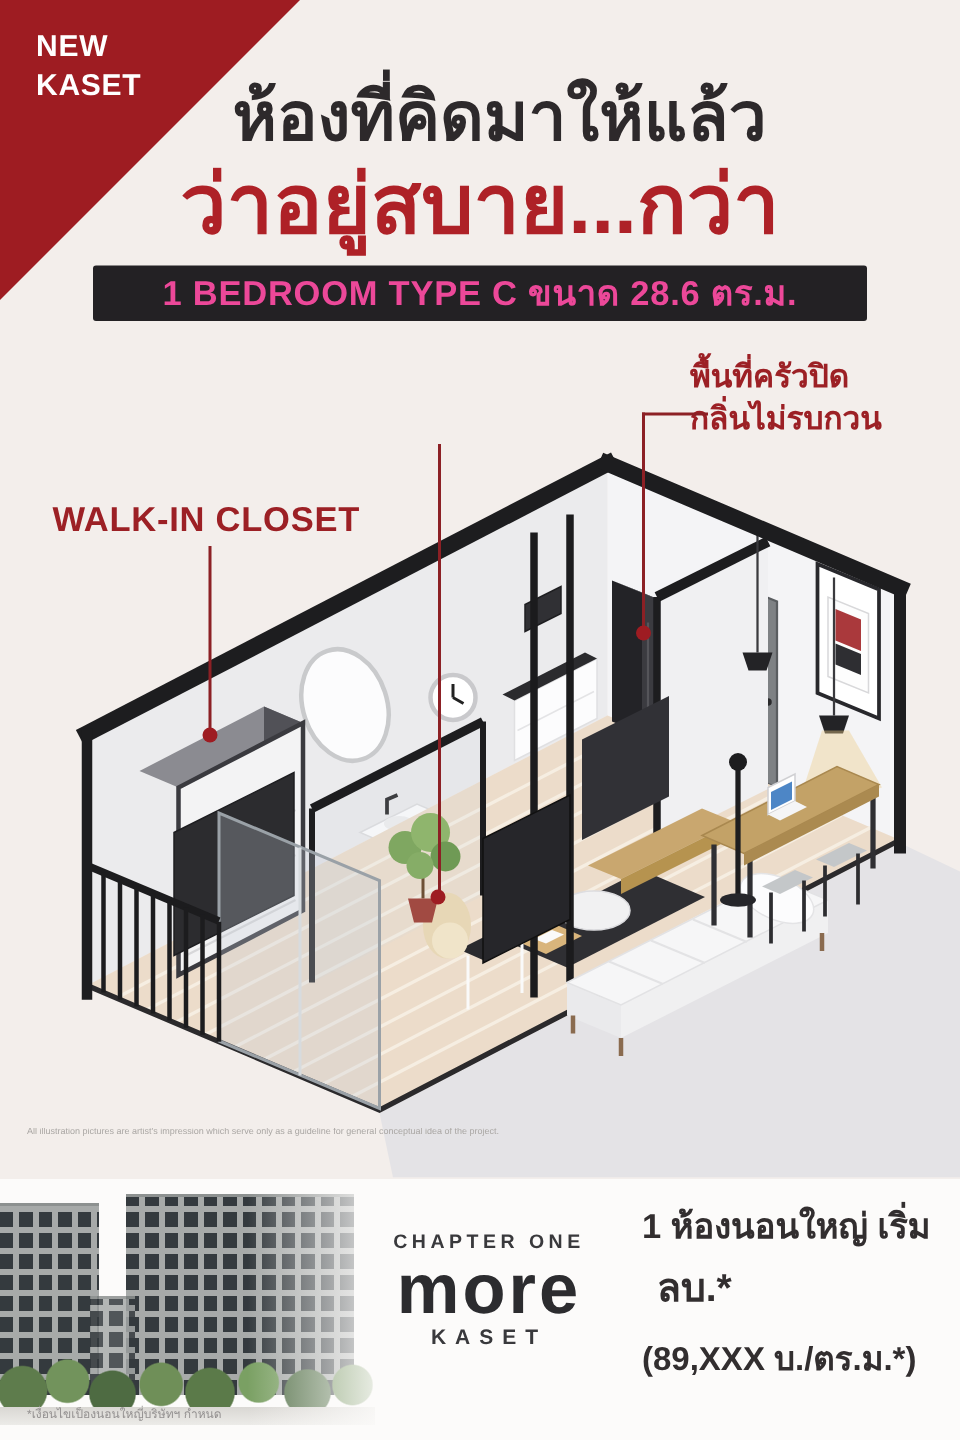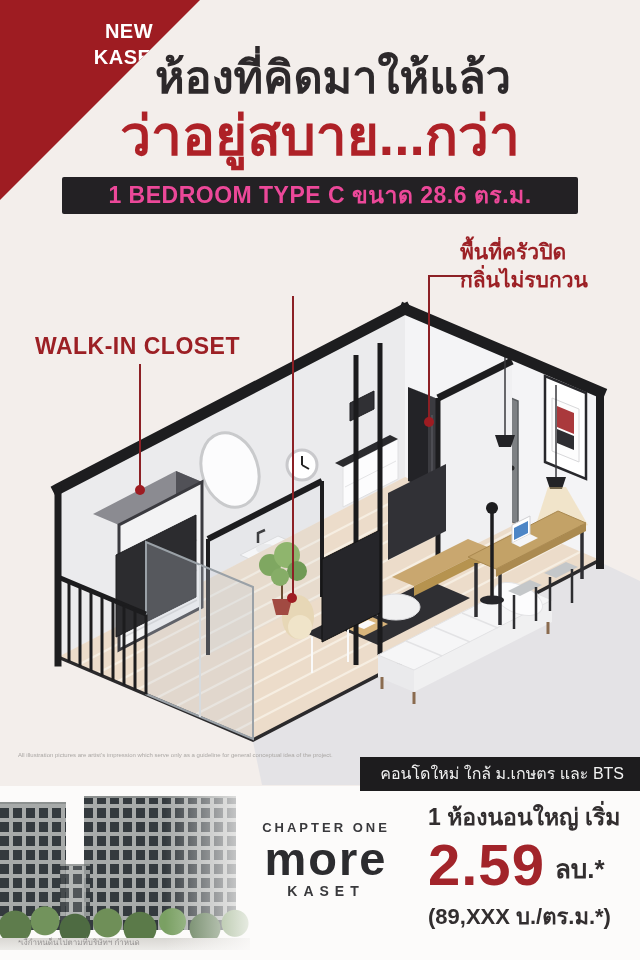--- a/index.html
+++ b/index.html
@@ -8,21 +8,21 @@
     background:var(--poster_bg,#f3eeeb);
     font-family:"Liberation Sans","DejaVu Sans",sans-serif;
     overflow:hidden;
   }
   
   .badge{
     position:absolute;left:0;top:0;width:200px;height:200px;
     background:var(--accent_red,#9e1c22);
     clip-path:polygon(0 0,100% 0,0 100%);
     color:#fff;font-weight:bold;font-size:20px;letter-spacing:.5px;
-    padding:18px 0 0 58px;box-sizing:border-box;line-height:26px;text-align:center;
+    padding:18px 0 0 24px;box-sizing:border-box;line-height:26px;
   }
   
   .headline1{
     position:absolute;top:50px;left:0;right:0;text-align:center;padding-left:26px;
     font-size:45px;font-weight:800;color:#2d292b;line-height:56px;
   }
   .headline2{
     position:absolute;top:104px;left:0;right:0;text-align:center;
     font-size:55px;font-weight:800;color:var(--headline_red,#ae2127);line-height:64px;
   }
@@ -333,41 +333,39 @@
   <div class="leader-dot" style="left:135px;top:485px;"></div>
 
   <div class="leader" style="left:428px;top:275px;width:44px;height:2px;"></div>
   <div class="leader" style="left:428px;top:275px;width:2px;height:146px;"></div>
   <div class="leader-dot" style="left:424px;top:417px;"></div>
 
   <div class="plan-disclaimer">All illustration pictures are artist's impression which serve only as a guideline for general conceptual idea of the project.</div>
 
   <div class="bottom-strip"></div>
 
-  <div class="location-banner">คอนโดใหม่ ใกล้ ม.เกษตร และ BTS</div>
 
   <div class="building">
     <div class="facade fblock-left"></div>
     <div class="facade fblock-right"></div>
     <div class="facade fblock-mid"></div>
     <div class="foliage"></div>
     <div class="ground"></div>
     <div class="building-fade"></div>
   </div>
 
   <div class="brand">
     <div class="brand-top">CHAPTER ONE</div>
     <div class="brand-main">more</div>
     <div class="brand-sub">KASET</div>
   </div>
 
   <div class="price-block">
     <div class="price-intro">1 ห้องนอนใหญ่ เริ่ม</div>
     <div class="price-row">
-      <span class="price-big">2.59</span>
       <span class="price-unit">ลบ.*</span>
     </div>
     <div class="price-sqm">(89,XXX บ./ตร.ม.*)</div>
   </div>
 
-  <div class="footnote">*เงื่กำหนด็นไปตามที่บริษัทฯ กำหนด</div>
+  <div class="footnote">*เงื่อนไขเป็องนอนใหญี่บริษัทฯ กำหนด</div>
 
 </div>
 
 </body></html>

